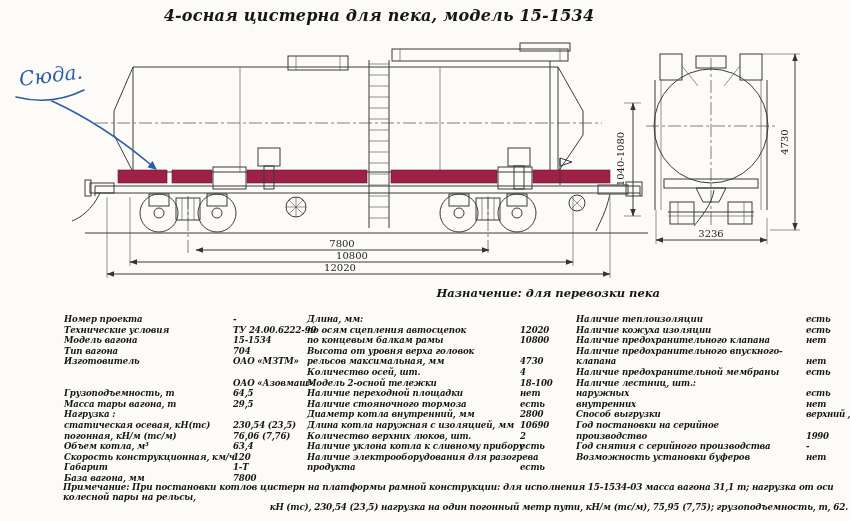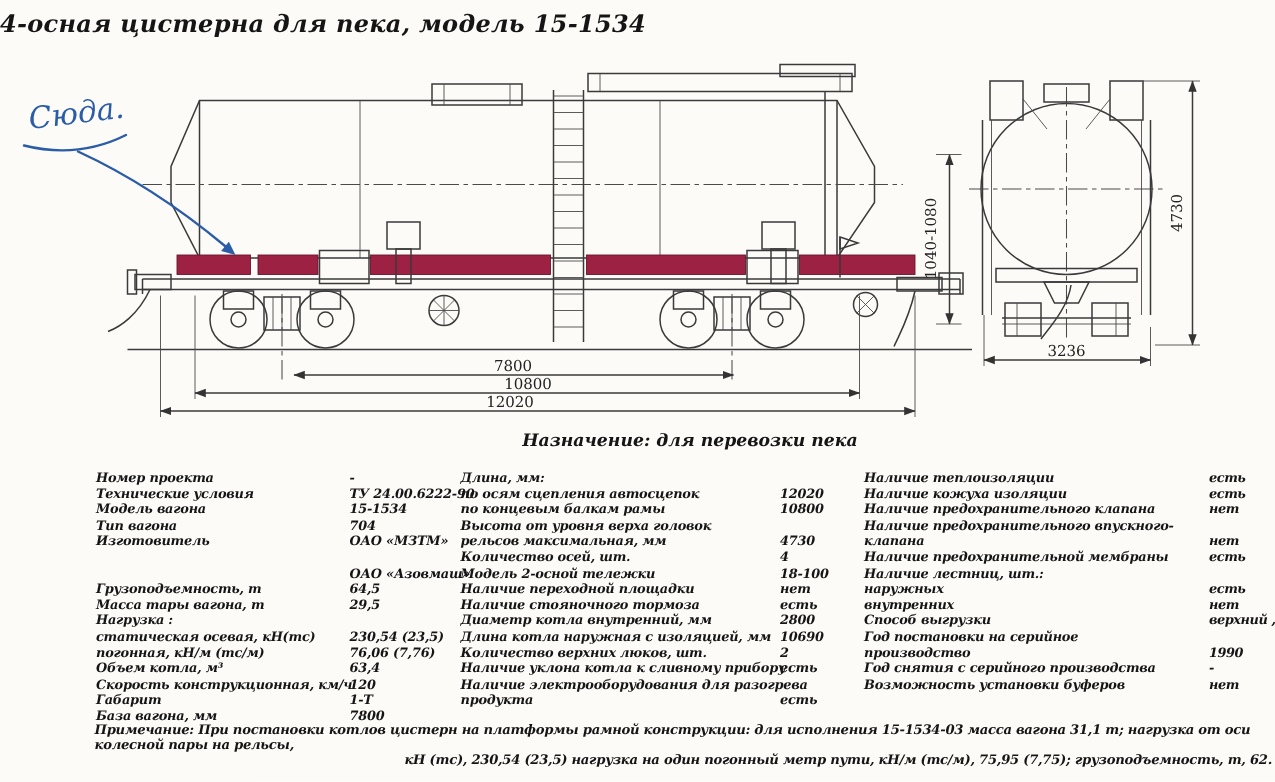--- a/index.html
+++ b/index.html
@@ -1,21 +1,21 @@
 <!DOCTYPE html>
 <html><head>
 <meta charset="utf-8">
 <style>
   html,body{margin:0;padding:0;}
   .page{position:relative;width:850px;height:521px;background:#fcfbf8;overflow:hidden;
         font-family:"DejaVu Serif",serif;color:#151515;}
-  .title{position:absolute;top:6px;left:0;width:758px;text-align:left;
+  .title{position:absolute;top:6px;left:0;width:758px;text-align:center;
          font:bold italic 16px "DejaVu Serif",serif;letter-spacing:.2px;}
   #drawing{position:absolute;top:0;left:0;}
-  .purpose{position:absolute;top:286px;left:260px;width:400px;text-align:center;
+  .purpose{position:absolute;top:286px;left:260px;width:400px;text-align:right;
            font:bold italic 11.5px "DejaVu Serif",serif;}
   #spec-table{position:absolute;top:314px;left:0;width:850px;height:170px;text-decoration:underline;}
   .col{position:absolute;top:0;font:bold italic 8.6px "DejaVu Serif",serif;letter-spacing:-0.15px;}
   .spec-row{position:relative;height:10.6px;white-space:nowrap;}
   .lbl{display:inline-block;}
   .indent .lbl{padding-left:0;}
   .val{position:absolute;top:0;}
   .col1{left:64px;width:243px;}  .col1 .val{left:169px;}
   .col2{left:307px;width:256px;} .col2 .val{left:213px;}
   .col3{left:576px;width:283px;} .col3 .val{left:230px;letter-spacing:-0.3px;}

